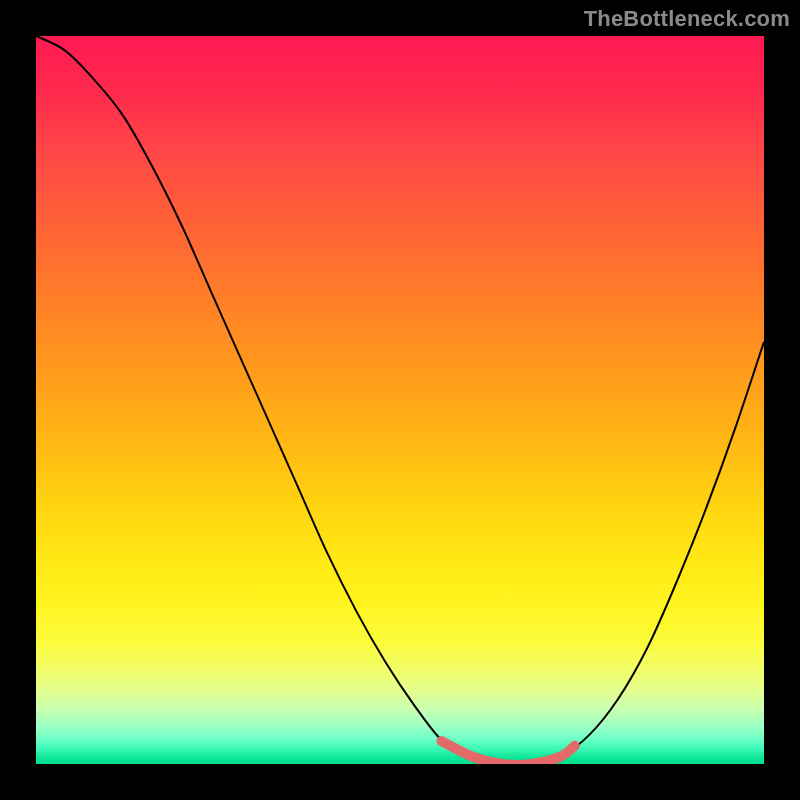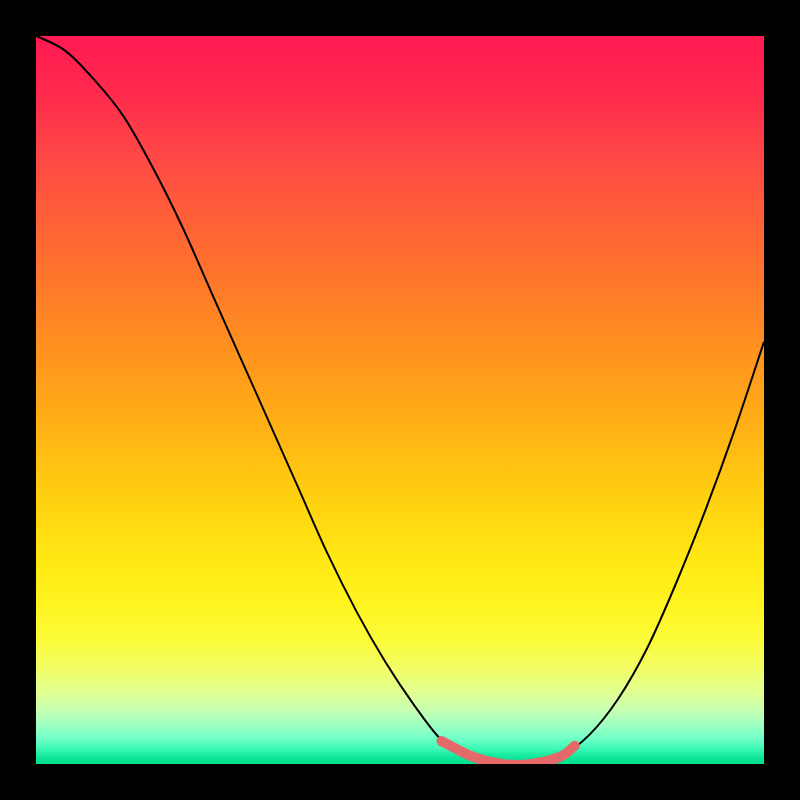--- a/index.html
+++ b/index.html
@@ -63,19 +63,20 @@
     stroke: #e46a6a;
     stroke-width: 10;
     stroke-linecap: round;
     stroke-linejoin: round;
   }
 </style>
 </head>
 <body>
 
 <div class="frame">
+  <div class="watermark">TheBottleneck.com</div>
   <div class="plot">
     <svg viewBox="0 0 728 728" preserveAspectRatio="none">
       <path id="main-curve" class="curve-main" d="M 0 0 C 4.9 2.4, 19.4 7.3, 29.1 14.6 C 38.8 21.8, 48.5 32.8, 58.2 43.7 C 67.9 54.6, 77.7 65.5, 87.4 80.1 C 97.1 94.6, 106.8 112.8, 116.5 131.0 C 126.2 149.2, 135.9 168.7, 145.6 189.3 C 155.3 209.9, 165.0 233.0, 174.7 254.8 C 184.4 276.6, 194.1 298.5, 203.8 320.3 C 213.5 342.2, 223.3 364.0, 233.0 385.8 C 242.7 407.7, 252.4 429.5, 262.1 451.4 C 271.8 473.2, 281.5 496.3, 291.2 516.9 C 300.9 537.5, 310.6 556.9, 320.3 575.1 C 330.0 593.3, 339.7 610.3, 349.4 626.1 C 359.1 641.9, 368.9 656.4, 378.6 669.8 C 388.3 683.1, 398.0 697.7, 407.7 706.2 C 417.4 714.7, 427.1 717.1, 436.8 720.7 C 446.5 724.4, 456.2 726.8, 465.9 728.0 C 475.6 729.2, 485.3 729.2, 495.0 728.0 C 504.7 726.8, 514.5 725.6, 524.2 720.7 C 533.9 715.9, 543.6 708.6, 553.3 698.9 C 563.0 689.2, 572.7 677.0, 582.4 662.5 C 592.1 647.9, 601.8 630.9, 611.5 611.5 C 621.2 592.1, 630.9 569.1, 640.6 546.0 C 650.3 522.9, 660.1 498.7, 669.8 473.2 C 679.5 447.7, 689.2 421.0, 698.9 393.1 C 708.6 365.2, 723.1 320.3, 728.0 305.8"></path>
       <path id="highlight-curve" class="curve-highlight" d="M 407.68000000000006 706.16 C 407.7 706.2, 402.8 703.7, 407.7 706.2 C 412.5 708.6, 427.1 717.1, 436.8 720.7 C 446.5 724.4, 456.2 726.8, 465.9 728.0 C 475.6 729.2, 485.3 729.2, 495.0 728.0 C 504.7 726.8, 516.9 723.8, 524.2 720.7 C 531.4 717.7, 536.3 711.6, 538.7 709.8"></path>
     </svg>
   </div>
 </div>
 
 </body></html>

